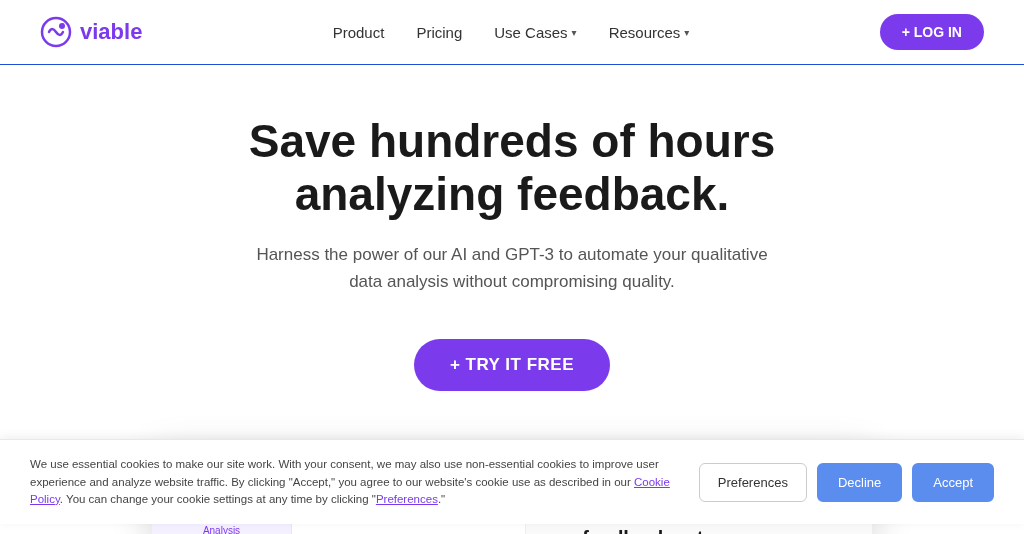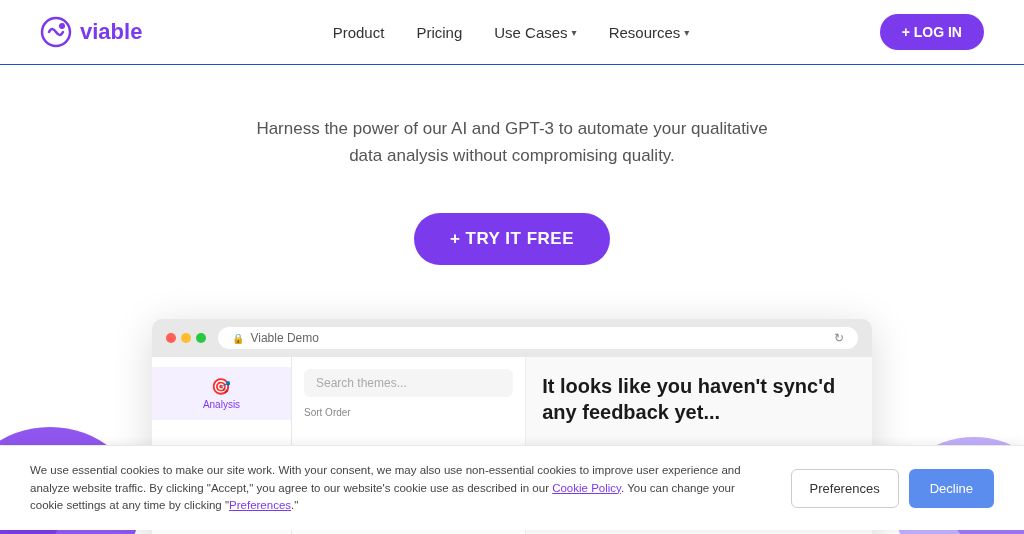--- a/index.html
+++ b/index.html
@@ -99,21 +99,21 @@
       position: absolute; left: -30px; bottom: 0;
       width: 180px; height: 150px; z-index: 1;
     }
     .blob-right {
       position: absolute; right: -20px; bottom: 0;
       width: 160px; height: 140px; z-index: 1;
     }
 
     
     .cookie-banner {
-      position: absolute; bottom: 4px; left: 0; right: 0;
+      position: absolute; bottom: 10px; left: 0; right: 0;
       background: #fff; border-top: 1px solid #e8e8e8;
       padding: 16px 30px; display: flex; align-items: center; gap: 20px;
       z-index: 100; box-shadow: 0 -2px 10px rgba(0,0,0,0.07);
     }
     .cookie-text { font-size: 11.5px; color: #444; line-height: 1.5; flex: 1; }
     .cookie-text a { color: #7c3aed; text-decoration: underline; cursor: pointer; }
     .cookie-buttons { display: flex; gap: 10px; flex-shrink: 0; }
     .cookie-btn {
       padding: 9px 18px; border-radius: 6px; font-size: 13px; font-weight: 500;
       cursor: pointer; border: 3px solid #000000; background: #fff; color: #333;
@@ -146,20 +146,24 @@
     <a class="nav-item">
       <span>Resources</span>
       <span class="chevron">▾</span>
     </a>
   </nav>
 
   <button class="login-btn">+ LOG IN</button>
 </header>
 
 <section class="hero">
+  <h1 class="hero-title">
+    <span>Save hundreds of hours</span><br>
+    <span>analyzing feedback.</span>
+  </h1>
   <p class="hero-subtitle">Harness the power of our AI and GPT-3 to automate your qualitative data analysis without compromising quality.</p>
   <button class="cta-btn">+ TRY IT FREE</button>
 </section>
 
 <div style="position:relative; margin-top: 24px;">
 
   <svg class="blob-left" viewBox="0 0 180 150">
     <ellipse cx="80" cy="100" rx="90" ry="80" fill="#7c3aed" opacity="0.85"></ellipse>
     <ellipse cx="40" cy="110" rx="50" ry="40" fill="#6d28d9" opacity="0.6"></ellipse>
   </svg>
@@ -210,14 +214,15 @@
   </div>
 </div>
 
 <div class="cookie-banner">
   <p class="cookie-text">
     We use essential cookies to make our site work. With your consent, we may also use non-essential cookies to improve user experience and analyze website traffic. By clicking "Accept," you agree to our website's cookie use as described in our <a>Cookie Policy</a>. You can change your cookie settings at any time by clicking "<a>Preferences</a>."
   </p>
   <div class="cookie-buttons">
     <button class="cookie-btn preferences">Preferences</button>
     <button class="cookie-btn decline">Decline</button>
+    <button class="cookie-btn accept">Accept</button>
   </div>
 </div>
 
 </body></html>

